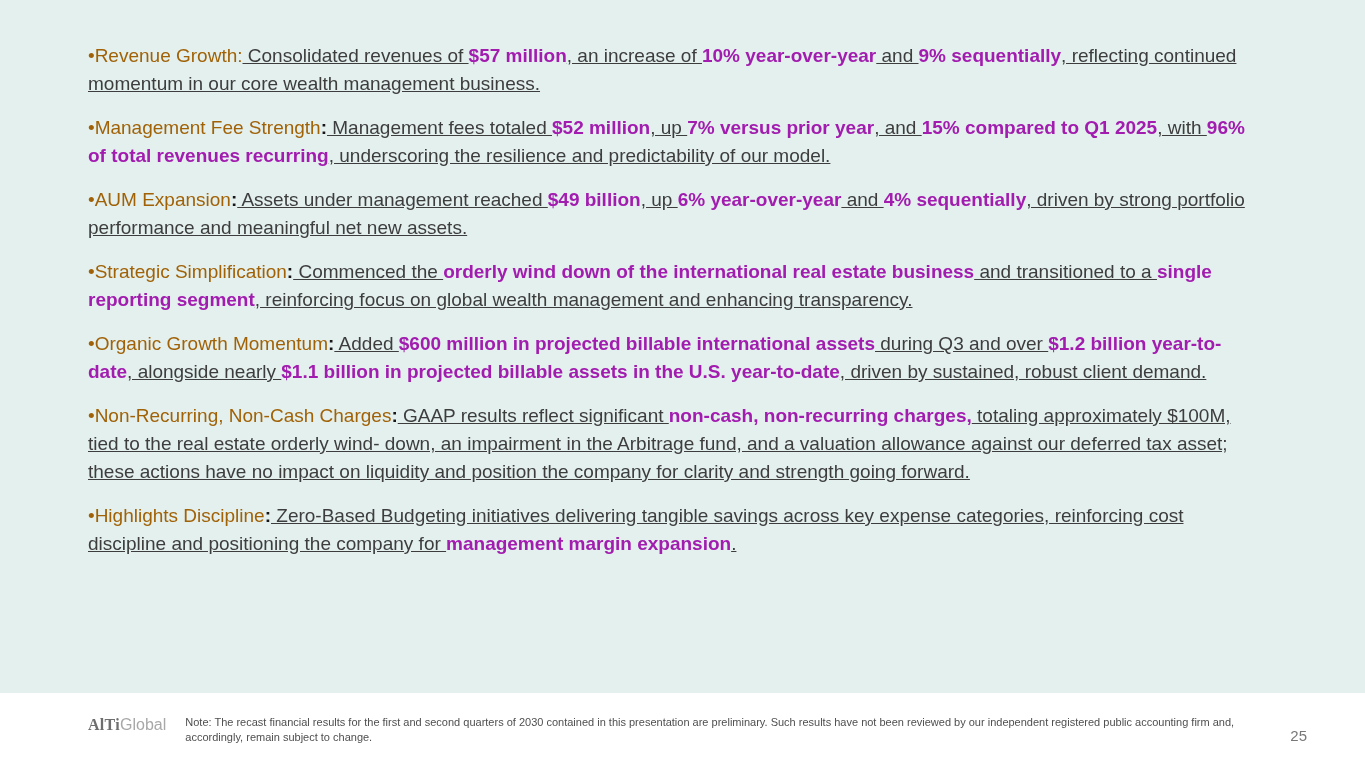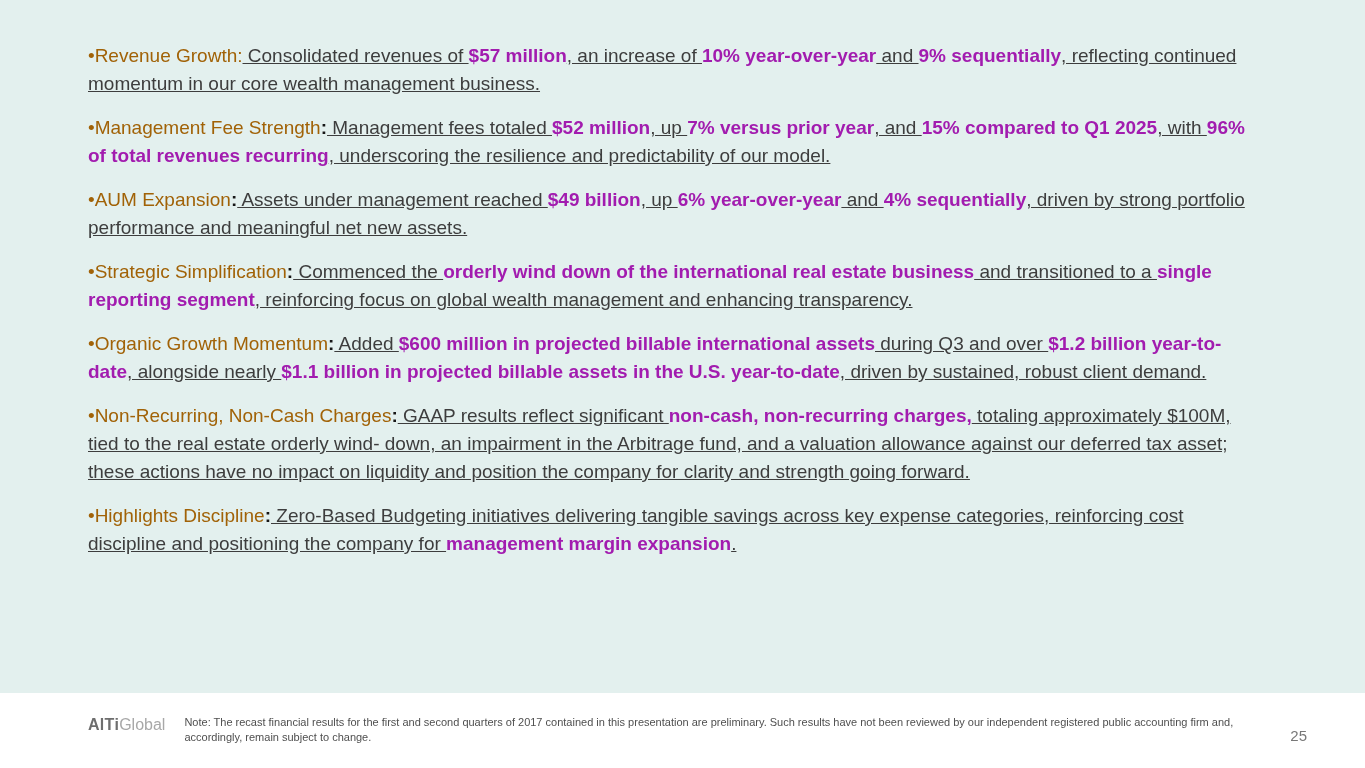--- a/index.html
+++ b/index.html
@@ -49,21 +49,21 @@
     padding: 22px 58px 0 88px;
   }
 
   .logo {
     font-size: 16px;
     line-height: 18px;
     white-space: nowrap;
     margin-right: 19px;
     margin-top: 1px;
   }
-  .logo-primary  { font-weight: 700; color: #6e6e6e; letter-spacing: 0.3px; }
+  .logo-primary  { font-weight: 700; color: #6e6e6e; letter-spacing: 0.3px; font-family: Liberation Serif, serif; }
   .logo-secondary{ font-weight: 400; color: #a8a8a8; }
 
   .footnote {
     font-size: 11px;
     line-height: 14.5px;
     color: #4f4f4f;
     width: 1050px;
   }
 
   .page-number {
@@ -86,16 +86,16 @@
         <p class="bullet"><span class="seg-lead">•Organic Growth Momentum</span><span class="seg-colon">:</span><span class="seg-normal"> Added </span><span class="seg-bold">$600 million in projected billable international assets</span><span class="seg-normal"> during Q3 and over </span><span class="seg-bold">$1.2 billion year-to-date</span><span class="seg-normal">, alongside nearly </span><span class="seg-bold">$1.1 billion in projected billable assets in the U.S. year-to-date</span><span class="seg-normal">, driven by sustained, robust client demand.</span></p>
         <p class="bullet"><span class="seg-lead">•Non-Recurring, Non-Cash Charges</span><span class="seg-colon">:</span><span class="seg-normal"> GAAP results reflect significant </span><span class="seg-bold">non-cash, non-recurring charges,</span><span class="seg-normal"> totaling approximately $100M, tied to the real estate orderly wind- down, an impairment in the Arbitrage fund, and a valuation allowance against our deferred tax asset; these actions have no impact on liquidity and position the company for clarity and strength going forward.</span></p>
         <p class="bullet"><span class="seg-lead">•Highlights Discipline</span><span class="seg-colon">:</span><span class="seg-normal"> Zero-Based Budgeting initiatives delivering tangible savings across key expense categories, reinforcing cost discipline and positioning the company for </span><span class="seg-bold">management margin expansion</span><span class="seg-normal">.</span></p>
       </div>
   </div>
 
   <div class="footer">
     <div class="logo">
       <span class="logo-primary">AlTi</span><span class="logo-secondary">Global</span>
     </div>
-    <div class="footnote">Note: The recast financial results for the first and second quarters of 2017 contained in this presentation are preliminary. Such results have not been reviewed by our independent registered public accounting firm and, accordingly, remain subject to change.</div>
+    <div class="footnote">Note: The recast financial results for the first and second quarters of 2030 contained in this presentation are preliminary. Such results have not been reviewed by our independent registered public accounting firm and, accordingly, remain subject to change.</div>
     <div class="page-number">25</div>
   </div>
 </div>
 
 </body></html>

